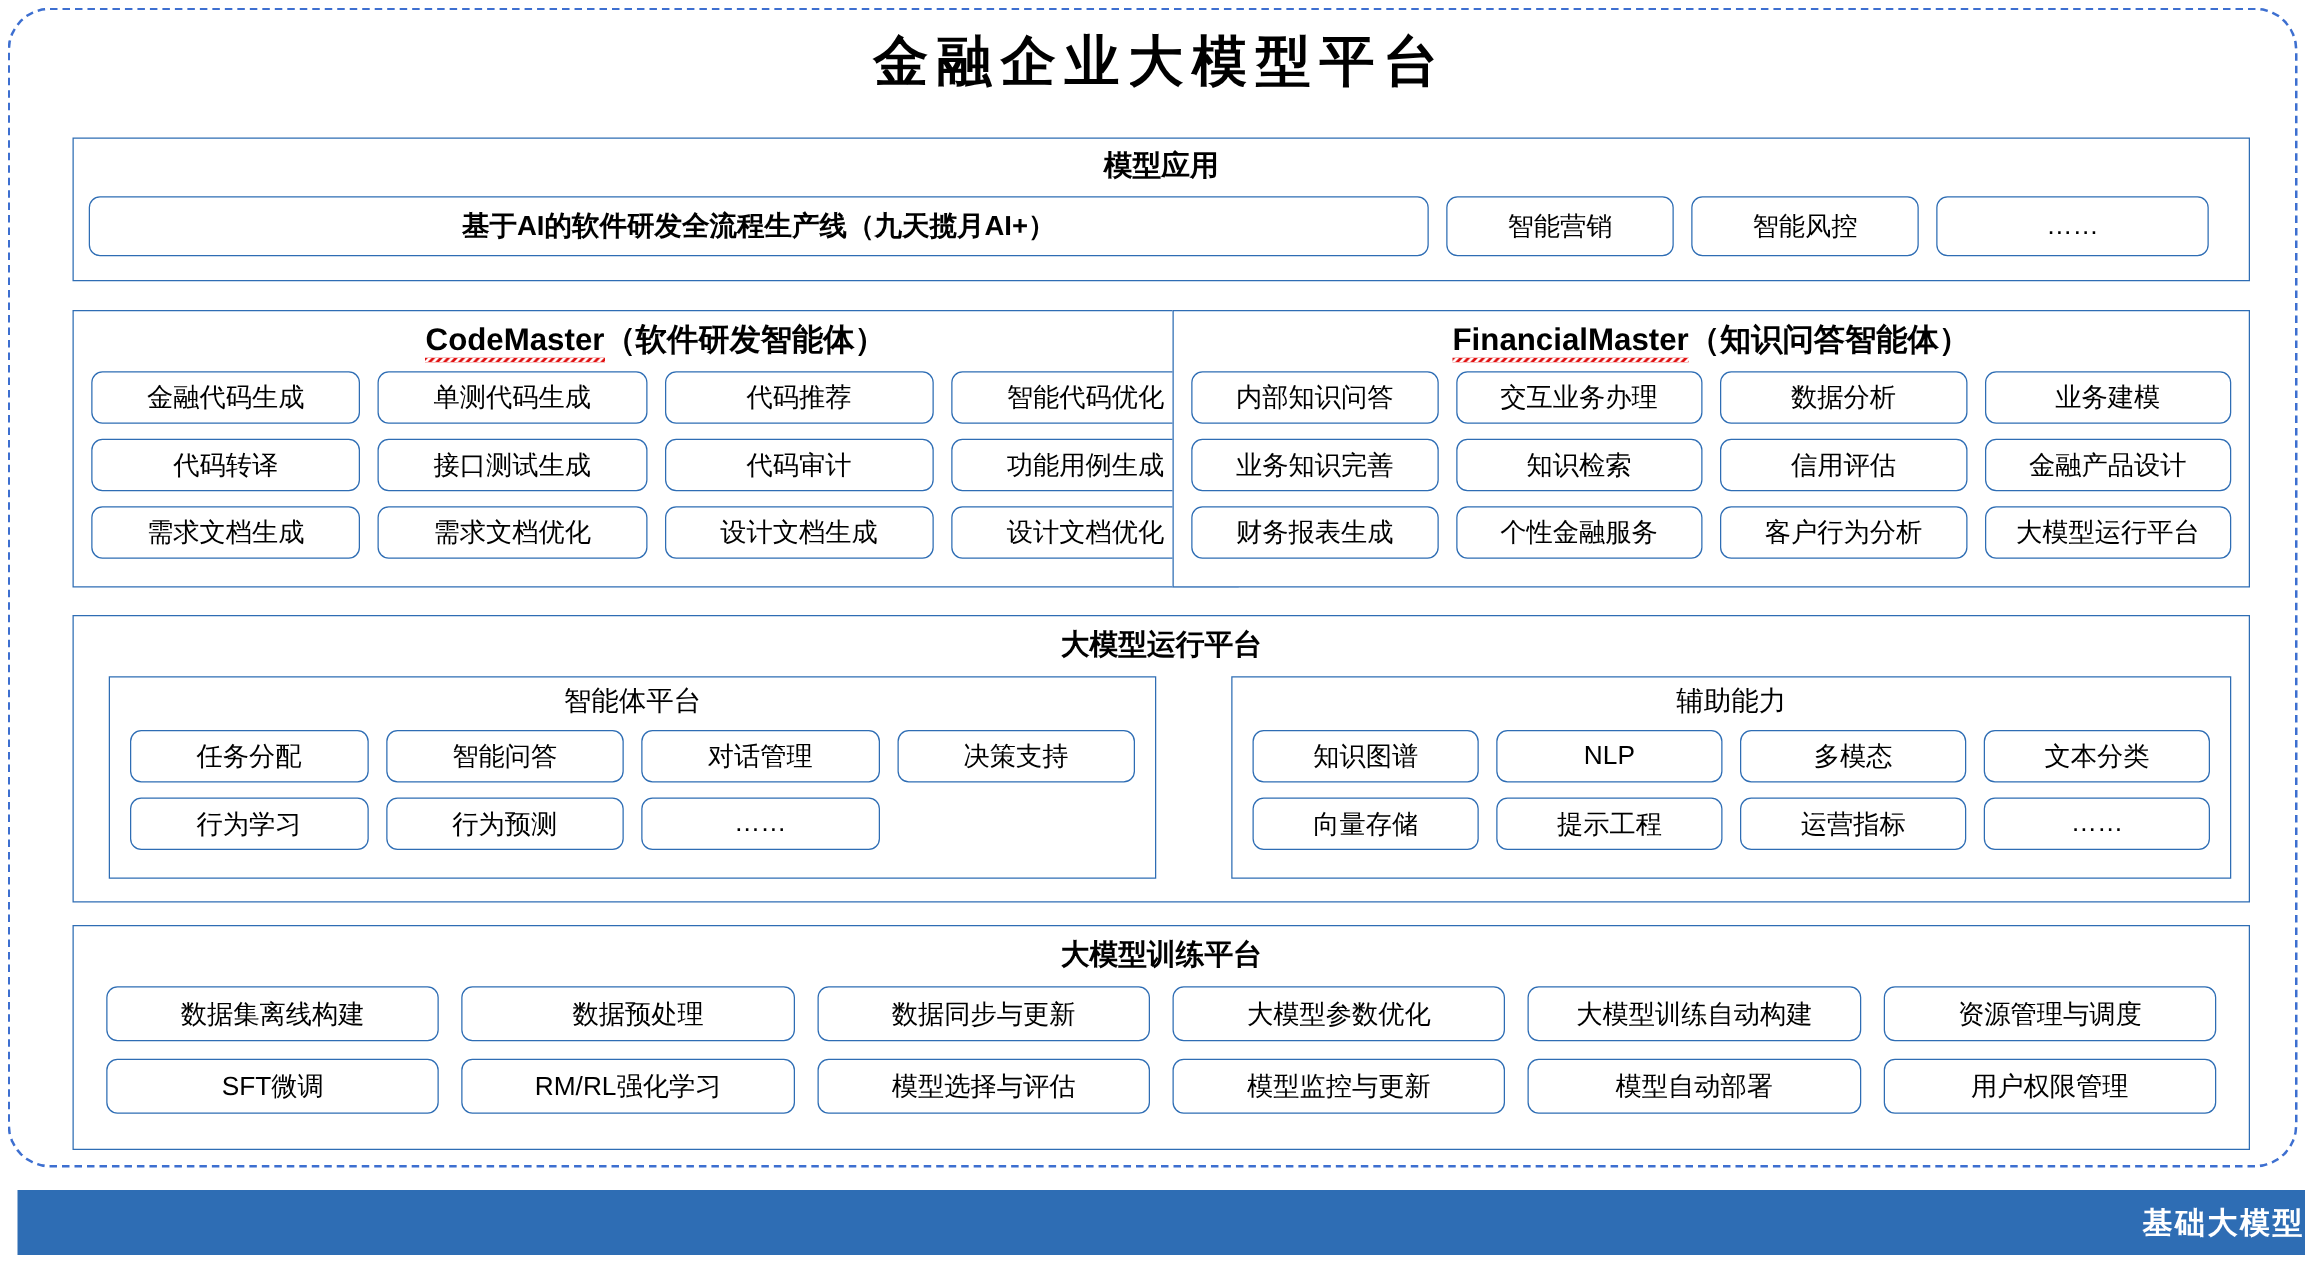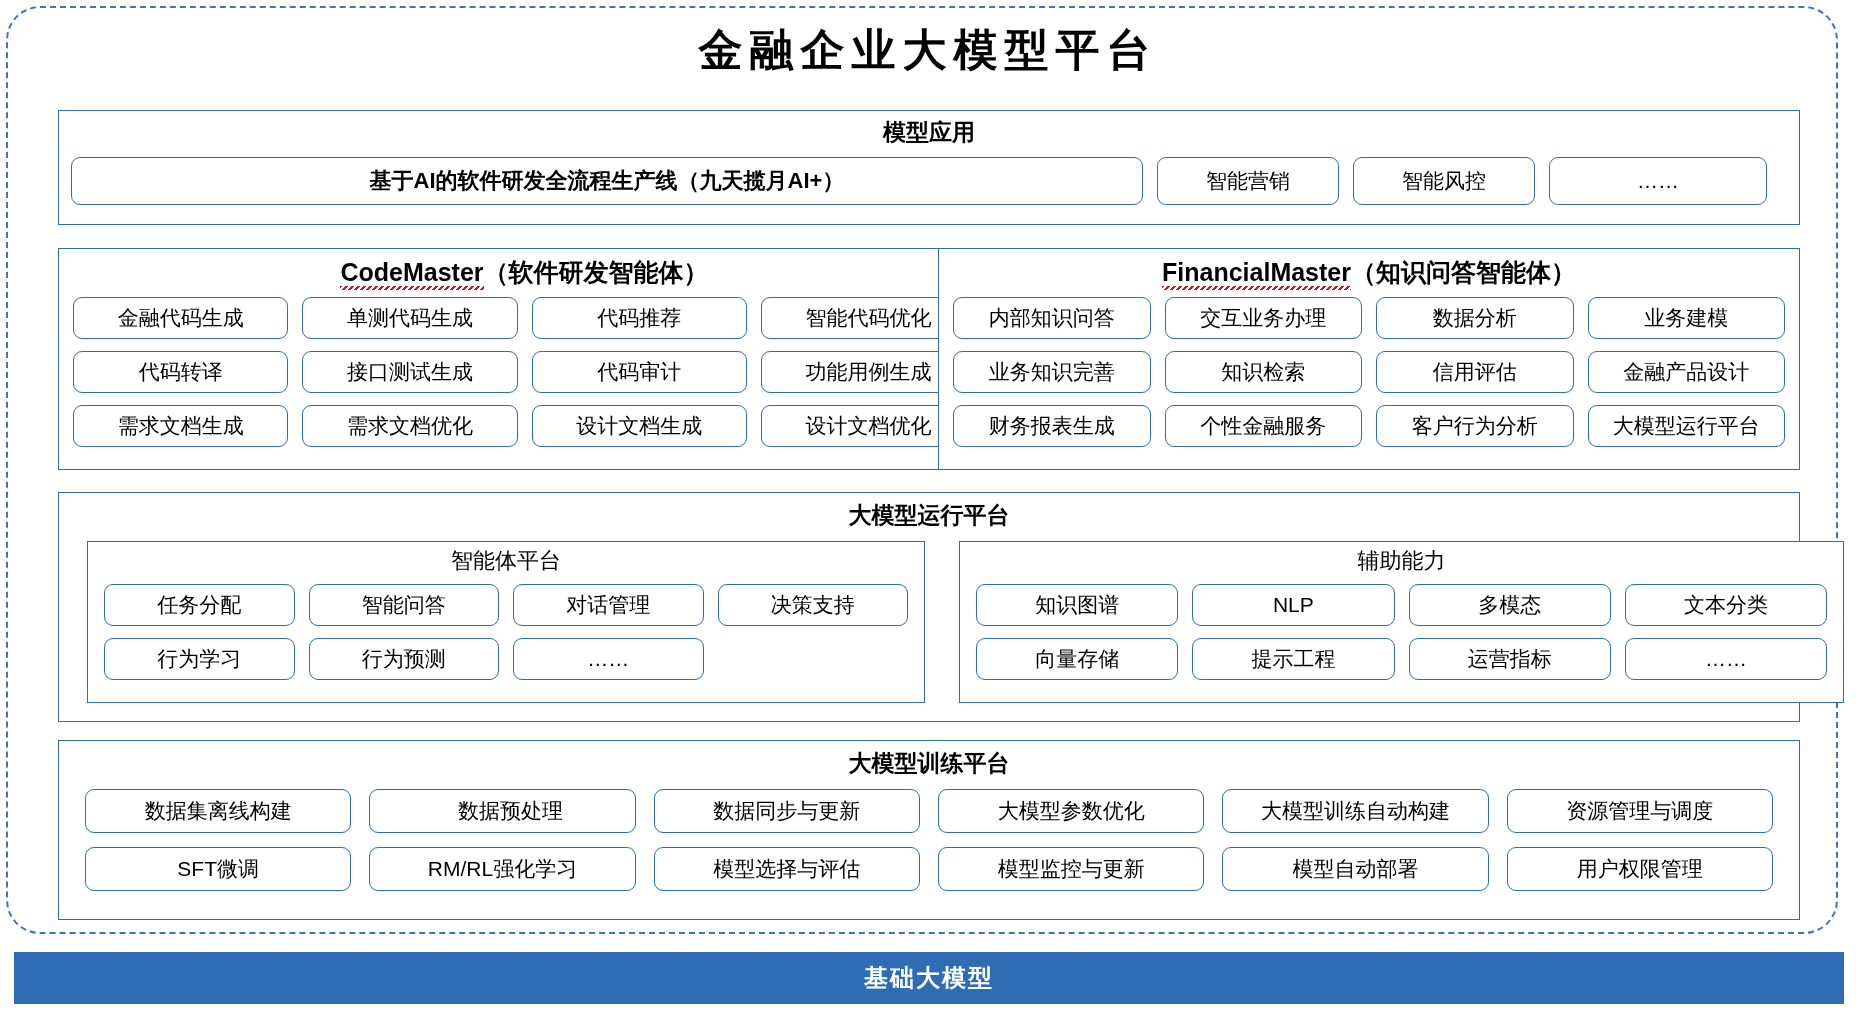--- a/index.html
+++ b/index.html
@@ -117,21 +117,21 @@
   .base-bar {
     position: absolute;
     left: 14px;
     top: 952px;
     width: 1830px;
     height: 52px;
     background: #2e6db4;
     color: #ffffff;
     display: flex;
     align-items: center;
-    justify-content: center;
+    justify-content: flex-end;
     font-size: 24px;
     font-weight: bold;
     letter-spacing: 2px;
   }
 </style>
 </head>
 <body>
 
 <div class="outer-frame"></div>
 
@@ -199,21 +199,21 @@
       <div class="pill" style="height:42px;">任务分配</div>
       <div class="pill" style="height:42px;">智能问答</div>
       <div class="pill" style="height:42px;">对话管理</div>
       <div class="pill" style="height:42px;">决策支持</div>
       <div class="pill" style="height:42px;">行为学习</div>
       <div class="pill" style="height:42px;">行为预测</div>
       <div class="pill" style="height:42px;">……</div>
     </div>
   </div>
 
-  <div class="panel" style="left:900px; top:48px; width:885px; height:162px;">
+  <div class="panel" style="left:926px; top:48px; width:800px; height:162px;">
     <div class="subpanel-title" style="margin-top:4px;">辅助能力</div>
     <div class="pill-grid" style="position:absolute; left:16px; top:42px; right:16px;
                 grid-template-columns:repeat(4,1fr);">
       <div class="pill" style="height:42px;">知识图谱</div>
       <div class="pill" style="height:42px;">NLP</div>
       <div class="pill" style="height:42px;">多模态</div>
       <div class="pill" style="height:42px;">文本分类</div>
       <div class="pill" style="height:42px;">向量存储</div>
       <div class="pill" style="height:42px;">提示工程</div>
       <div class="pill" style="height:42px;">运营指标</div>

